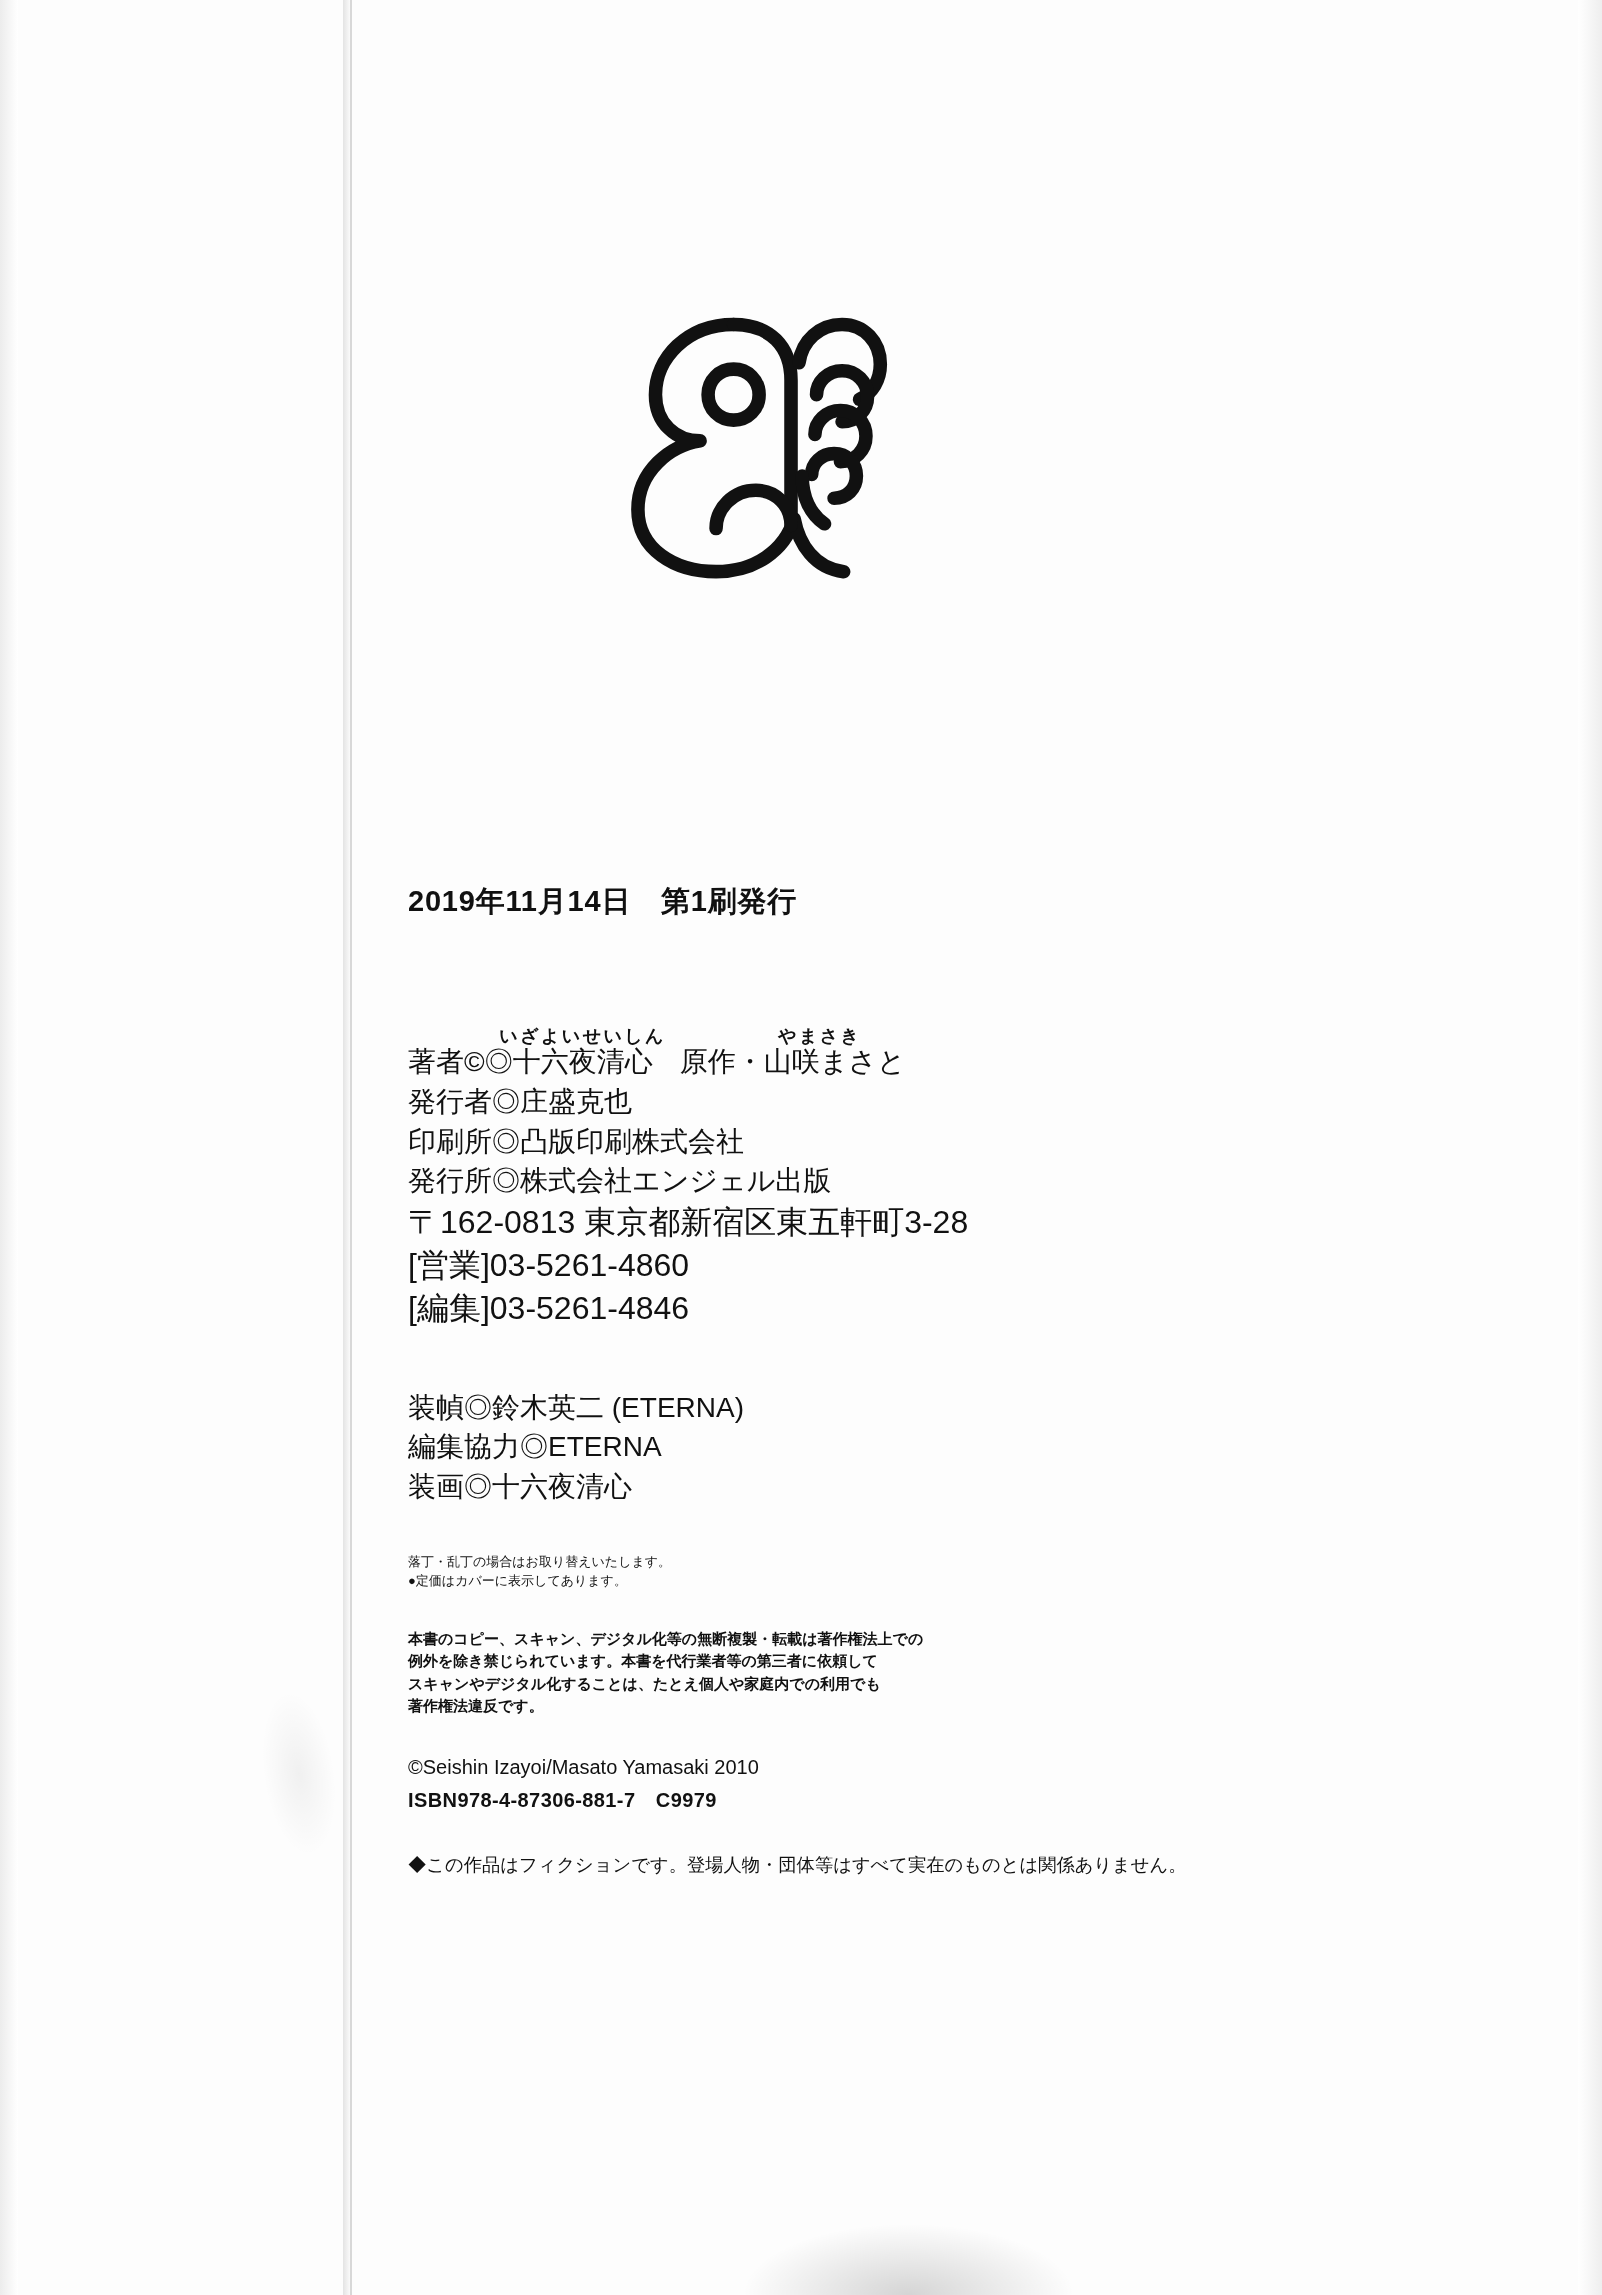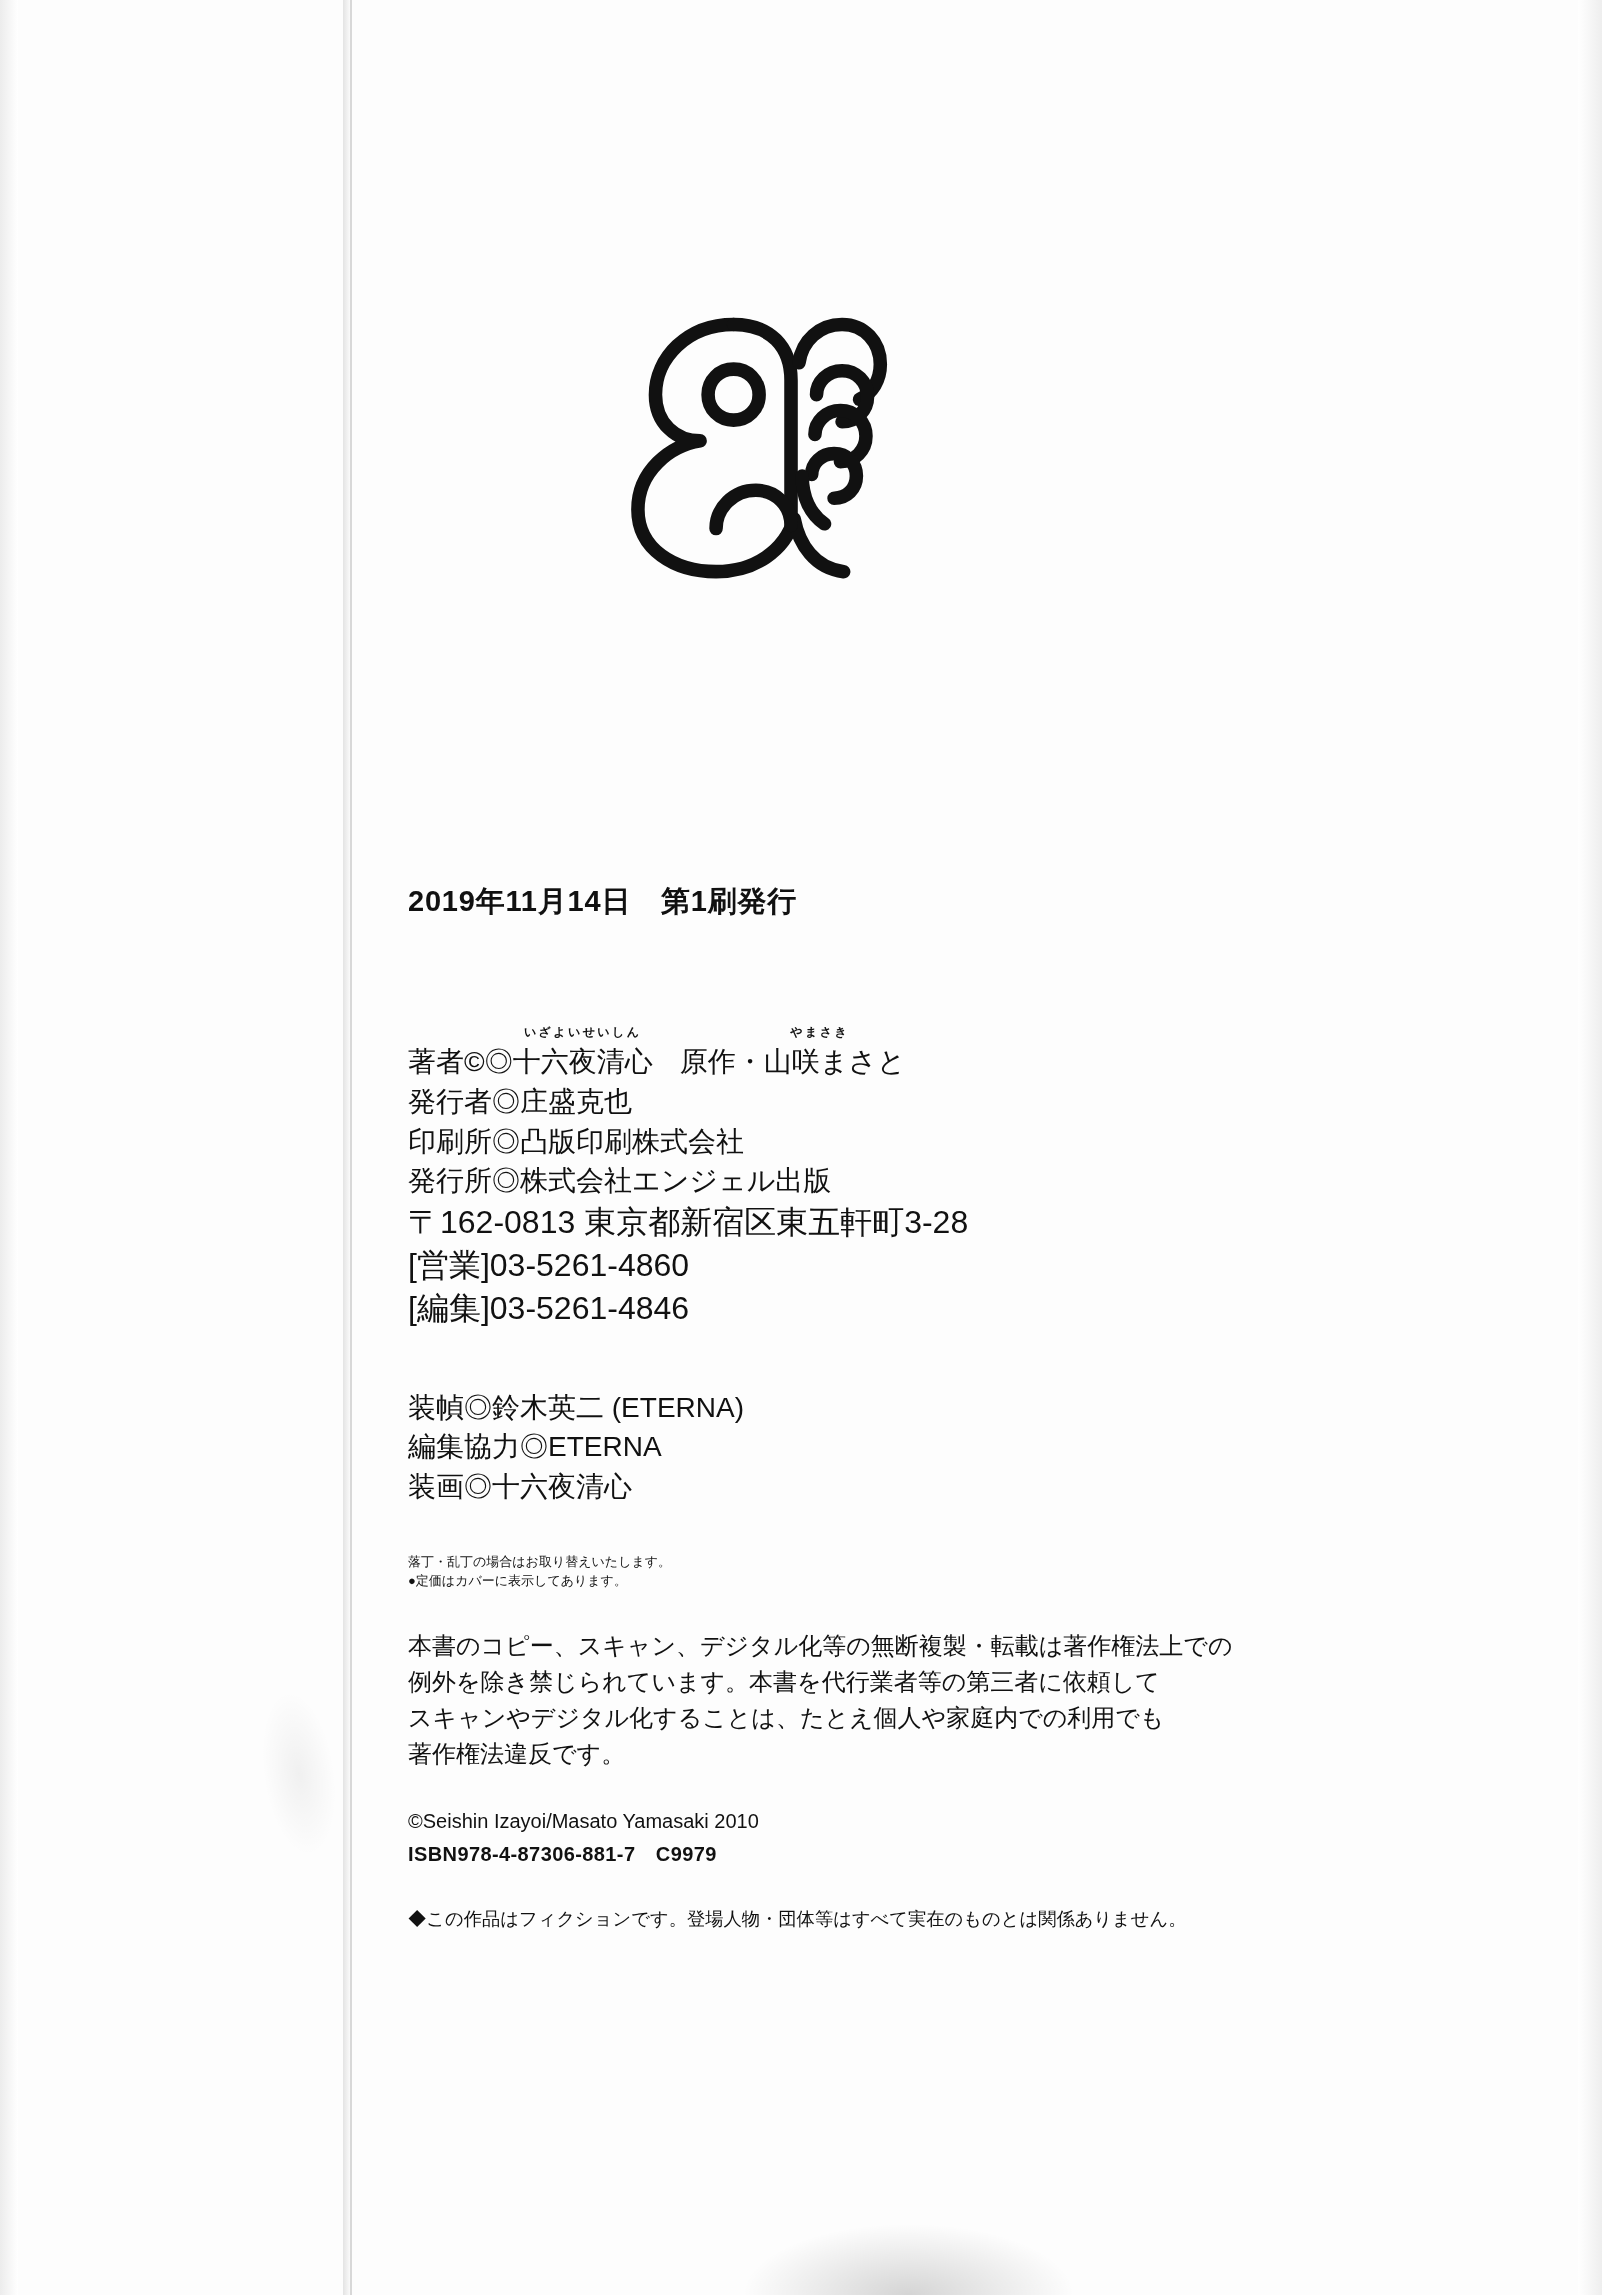--- a/index.html
+++ b/index.html
@@ -117,21 +117,21 @@
   .credit-line { white-space: nowrap; }
   .credit-line .ruby-over {
     position: relative;
     display: inline-block;
   }
   .credit-line .ruby-over .rt {
     position: absolute;
     top: -18.3px;
     left: 50%;
     transform: translateX(-50%);
-    font-size: 12px;
+    font-size: 18px;
     letter-spacing: 2.4px;
     font-weight: bold;
     white-space: nowrap;
   }
   .credit-gap { display: inline-block; width: 27px; }
   .addr {
     font-size: 32px;
     line-height: 1.35;
     margin-top: 0;
   }
@@ -142,22 +142,23 @@
     line-height: 1.42;
   }
 
   .notes {
     margin-top: 46px;
     font-size: 13px;
     line-height: 1.45;
   }
   .legal {
     margin-top: 37px;
-    font-size: 24px;
+    font-size: 15px;
     line-height: 1.5;
+    font-weight: bold;
   }
   .copyright-line {
     margin-top: 38px;
     font-size: 20px;
     letter-spacing: 0px;
   }
   .isbn {
     margin-top: 8px;
     font-weight: bold;
     font-size: 20px;

